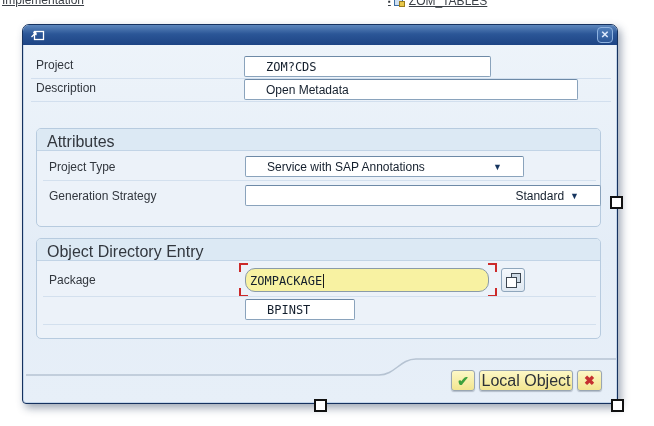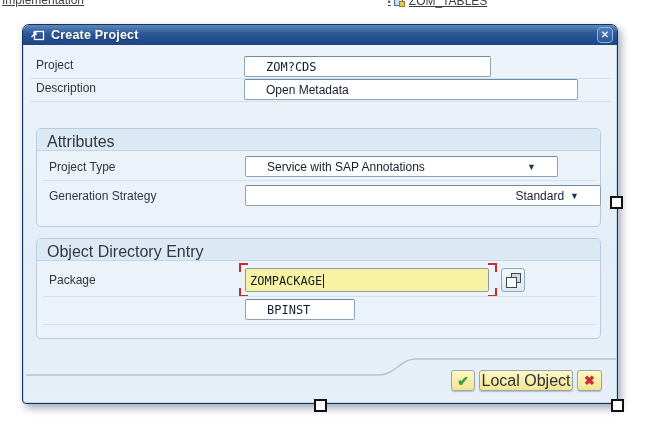--- a/index.html
+++ b/index.html
@@ -71,21 +71,21 @@
   .group-title { position: absolute; left: 10px; top: 4px; font-size: 16px; color: #32373e; }
   .gdiv { position: absolute; left: 6px; width: 553px; height: 1px; background: #d3e0ee; }
 
   .select { display: flex; align-items: center; justify-content: space-between; cursor: pointer; }
   .select .stext { overflow: hidden; white-space: nowrap; }
   .select .arrow { font-size: 9px; color: #16355f; padding-left: 6px; }
 
   
   .pkg-field {
     position: absolute; height: 24px;
-    background: #f8f2a2; border: 1px solid #8a9ba9; border-radius: 2px;
+    background: #f8f2a2; border: 1px solid #8a9ba9; border-radius: 10px;
     font-size: 12px; color: #141f2d; padding: 4px 4px 2px;
     display: flex; align-items: center;
   }
   .caret { display: inline-block; width: 1px; height: 14px; background: #1a1a1a; margin-left: 1px; }
 
   .focus-brackets { position: absolute; pointer-events: none; }
   .focus-brackets span { position: absolute; width: 9px; height: 9px; border: 0 solid #cc2a2a; }
   .focus-brackets .tl { left: 0; top: 0; border-left-width: 2px; border-top-width: 2px; }
   .focus-brackets .tr { right: 0; top: 0; border-right-width: 2px; border-top-width: 2px; }
   .focus-brackets .bl { left: 0; bottom: 0; border-left-width: 2px; border-bottom-width: 2px; }
@@ -129,40 +129,39 @@
   <span>ZOM_TABLES</span>
 </div>
 
 <div class="dialog">
 
   <div class="titlebar">
     <svg class="ticon" viewBox="0 0 15 14">
       <rect x="4.5" y="3.5" width="9" height="8" fill="none" stroke="#ffffff" stroke-width="1.3"></rect>
       <path d="M1.5 9 L6 4.5 M6 4.5 L3.2 4.5 M6 4.5 L6 7.3" fill="none" stroke="#ffffff" stroke-width="1.3"></path>
     </svg>
-    <span class="title-text">Create Project</span>
   </div>
   <div class="close-btn">
     <span>✕</span>
   </div>
 
   <div class="lbl" style="left:13px; top:33px;">Project</div>
   <input class="field mono" style="left: 221px; top: 31px; width: 247px;" value="ZOM?CDS">
   <div class="divider" style="left:8px; top:53px; width:580px;"></div>
 
   <div class="lbl" style="left:13px; top:56px;">Description</div>
   <input class="field" style="left: 221px; top: 54px; width: 334px;" value="Open Metadata">
   <div class="divider" style="left:8px; top:76px; width:580px;"></div>
 
   <div class="group" style="left:13px; top:103px; height:99px;">
     <div class="group-header"></div>
     <div class="group-title">Attributes</div>
 
     <div class="lbl" style="left:12px; top:31px;">Project Type</div>
-    <div class="select" style="left:208px; top:27px; width:313px;">
+    <div class="select" style="left:208px; top:27px; width:279px;">
       <span class="stext">Service with SAP Annotations</span>
       <span class="arrow">▼</span>
     </div>
     <div class="gdiv" style="top:51px;"></div>
 
     <div class="lbl" style="left:12px; top:60px;">Generation Strategy</div>
     <div class="select" style="left:208px; top:56px; width:356px;justify-content:flex-end;">
       <span class="stext">Standard</span>
       <span class="arrow">▼</span>
     </div>

